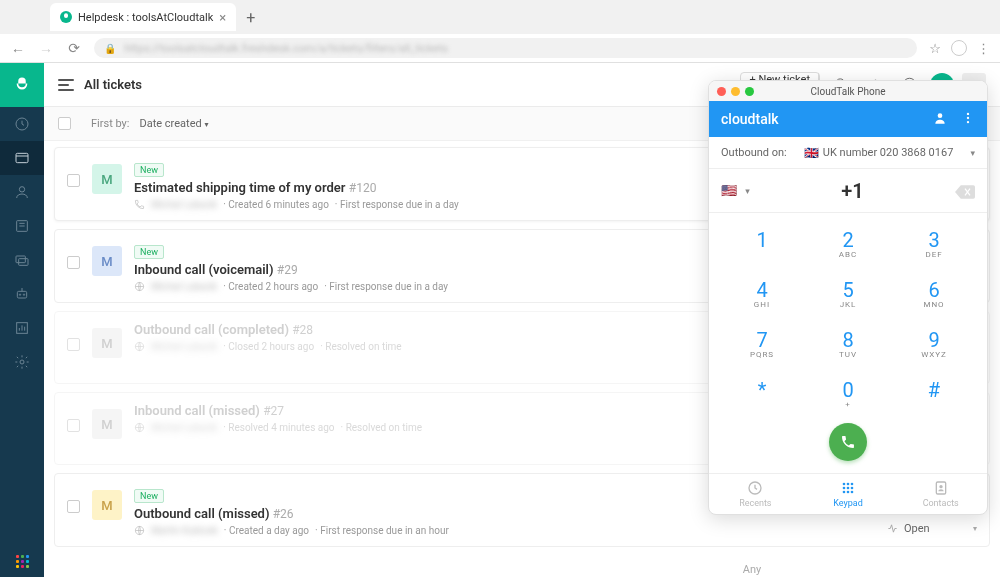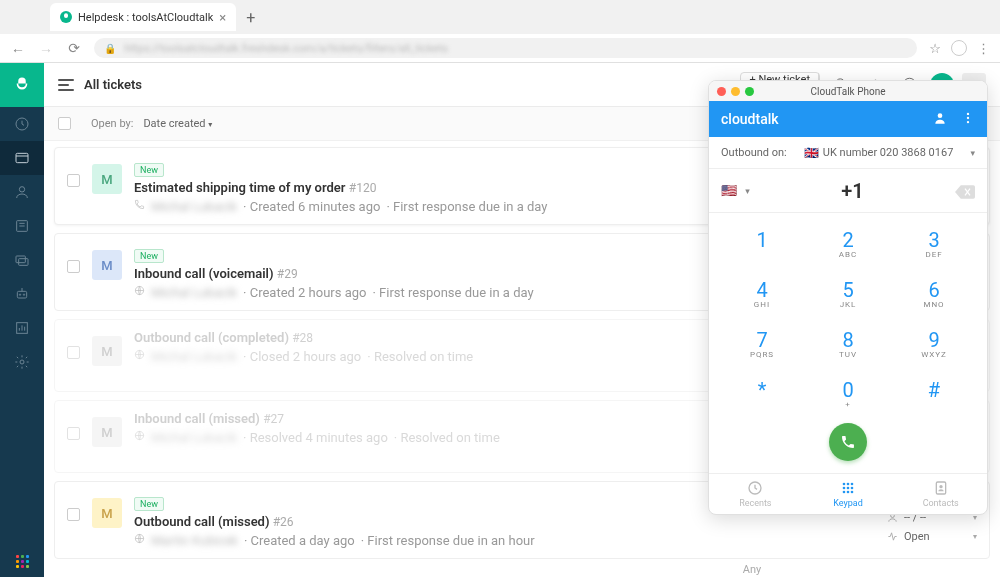--- a/index.html
+++ b/index.html
@@ -64,21 +64,21 @@
   .ticket .checkbox { width: 13px; height: 13px; border: 1px solid #ccc; border-radius: 2px; margin-top: 16px; flex-shrink:0;}
   .t-avatar { width: 30px; height: 30px; border-radius: 3px; display: flex; align-items: center; justify-content: center; font-size: 13px; font-weight: 500; margin-top: 6px; flex-shrink:0;}
   .av-green { background: #D4F5E9; color: #4aa77f; }
   .av-blue { background: #DCE7F9; color: #6a8cc7; }
   .av-grey { background: #eee; color: #aaa; }
   .av-yellow { background: #FEF3C7; color: #c9a24a; }
   .t-body { flex: 1; min-width: 0; }
   .t-badge { display: inline-block; font-size: 9px; color: #1aae5f; border: 1px solid #b8e6cc; background: #f0fbf5; padding: 1px 5px; border-radius: 2px; margin-bottom: 3px; }
   .t-title { font-size: 13px; font-weight: 600; color: #333; }
   .t-title .ticket-id { color: #aaa; font-weight: 400; font-size: 12px; }
-  .t-meta { font-size: 13px; color: #999; margin-top: 4px; display: flex; gap: 6px; }
+  .t-meta { font-size: 10px; color: #999; margin-top: 4px; display: flex; gap: 6px; }
   .t-meta .blur { filter: blur(3px); color:#bbb;}
   .t-meta .meta-icon{width:11px;height:11px;stroke:#bbb;fill:none;stroke-width:1.5;flex-shrink:0;}
   .t-right { width: 90px; flex-shrink: 0; display: flex; flex-direction: column; gap: 6px; font-size: 11px; color: #666; }
   .t-row { display: flex; align-items: center; gap: 6px; justify-content: flex-start; }
   .t-row svg { width: 11px; height: 11px; flex-shrink: 0; }
   .t-row .caret { margin-left: auto; font-size: 8px; color: #aaa; }
   .faded .t-title, .faded .t-badge, .faded .t-meta, .faded .t-right { color: #bbb; }
   .faded .t-title{color:#aaa;}
 
   
@@ -247,21 +247,21 @@
               <path d="M9 9a3 3 0 115 2c-1 1-2 1.5-2 3M12 18h.01"></path>
             </svg>
           </div>
         <div class="avatar-green">A</div>
         <div class="avatar-grey">⋮</div>
       </div>
     </div>
 
     <div class="sort-row">
       <span class="checkbox"></span>
-      <span class="sort-label">Open by:</span>
+      <span class="sort-label">First by:</span>
       <span class="sort-value"><span>Date created</span> <span style="font-size:8px">▾</span></span>
     </div>
 
     <div class="ticket-list" id="ticket-list">
         <div class="ticket">
     <span class="checkbox"></span>
     <div class="t-avatar av-green">M</div>
     <div class="t-body">
       <span class="t-badge">New</span>
       <div class="t-title">Estimated shipping time of my order <span class="ticket-id">#120</span></div>

